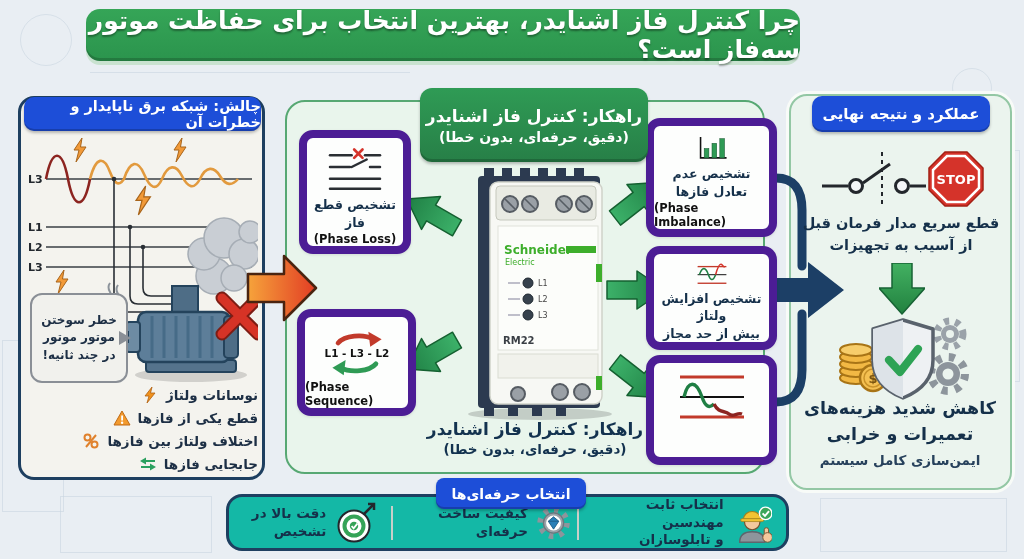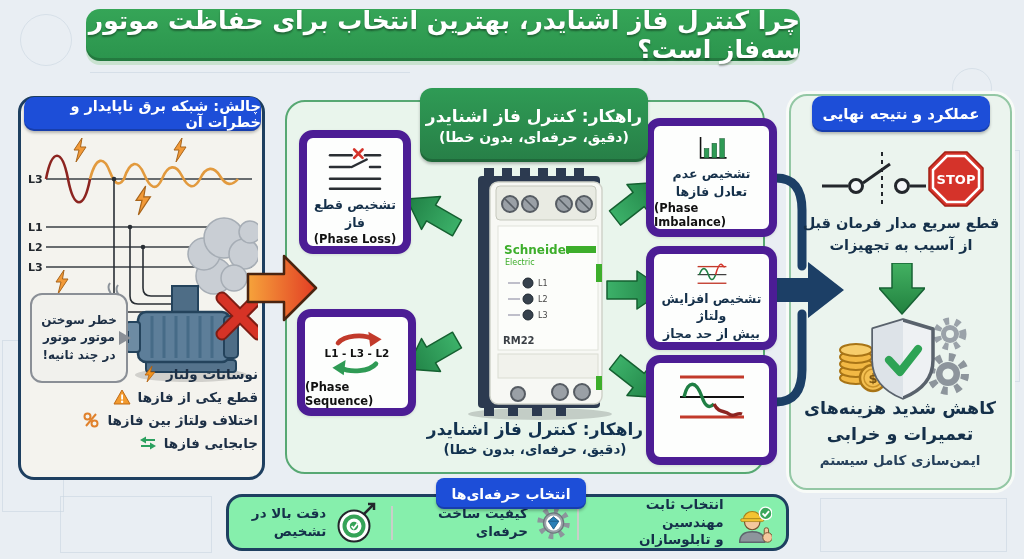--- a/index.html
+++ b/index.html
@@ -37,21 +37,21 @@
   .solution-header .l1{font-size:17px;font-weight:bold;}
   .solution-header .l2{font-size:14px;font-weight:bold;}
   
   .wave-svg{position:absolute;left:26px;top:136px;z-index:2;}
   .bubble{position:absolute;left:30px;top:293px;width:94px;height:86px;z-index:3;
     background:#f1f1ed;border:2px solid #8a8f96;border-radius:12px;direction:rtl;
     display:flex;flex-direction:column;align-items:center;justify-content:center;
     font-size:12px;font-weight:bold;color:#1d2f45;line-height:1.45;text-align:center;}
   .bubble::after{content:"";position:absolute;right:-12px;top:36px;border:7px solid transparent;
     border-left:12px solid #8a8f96;}
-  .risk-list{position:absolute;left:26px;top:362px;width:232px;z-index:2;direction:rtl;}
+  .risk-list{position:absolute;left:26px;top:383px;width:232px;z-index:2;direction:rtl;}
   .risk-row{display:flex;align-items:center;justify-content:flex-start;gap:7px;height:23px;
     font-size:13.5px;font-weight:bold;color:#1d2f45;direction:rtl;}
   .risk-row svg{flex:0 0 auto;}
   
   .feature-card{position:absolute;z-index:3;background:#fdfefd;border:8px solid #4c1d95;
     border-radius:14px;box-sizing:border-box;display:flex;flex-direction:column;
     align-items:center;justify-content:flex-start;padding-top:9px;
     box-shadow:0 1px 3px rgba(0,0,0,.10);}
   .feature-label{font-size:12.5px;font-weight:bold;color:#15304a;text-align:center;
     direction:rtl;line-height:1.4;margin-top:4px;}
@@ -70,21 +70,21 @@
   .result-line{position:absolute;width:200px;left:801px;text-align:center;direction:rtl;
     font-size:14.5px;font-weight:bold;color:#15304a;z-index:2;}
   .down-arrow-svg{position:absolute;left:879px;top:263px;z-index:2;}
   .benefit-svg{position:absolute;left:828px;top:314px;z-index:2;}
   .benefit-b{position:absolute;left:800px;width:200px;text-align:center;direction:rtl;
     font-size:17.5px;font-weight:bold;color:#15304a;z-index:2;}
   .benefit-sub{position:absolute;left:800px;top:452px;width:200px;text-align:center;direction:rtl;
     font-size:13.5px;font-weight:bold;color:#27415c;z-index:2;}
   
   .pros-bar{position:absolute;left:226px;top:494px;width:563px;height:57px;z-index:3;
-    background:#86efac;border:3px solid #1e3f60;border-radius:16px;box-sizing:border-box;
+    background:#14b8a6;border:3px solid #1e3f60;border-radius:16px;box-sizing:border-box;
     display:flex;align-items:center;direction:rtl;padding:0 14px;}
   .pro-item{display:flex;align-items:center;gap:8px;direction:rtl;justify-content:center;
     font-size:13.5px;font-weight:bold;color:#15304a;line-height:1.3;text-align:right;}
   .pro-item .txt{direction:rtl;}
   .pro-0{flex:1.25;}
   .pro-1{flex:1.15;}
   .pro-2{flex:0.95;}
   .pro-divider{width:2px;height:34px;background:#c9cfc9;margin:0 6px;}
   svg text{font-family:"DejaVu Sans",sans-serif;}
 </style>

